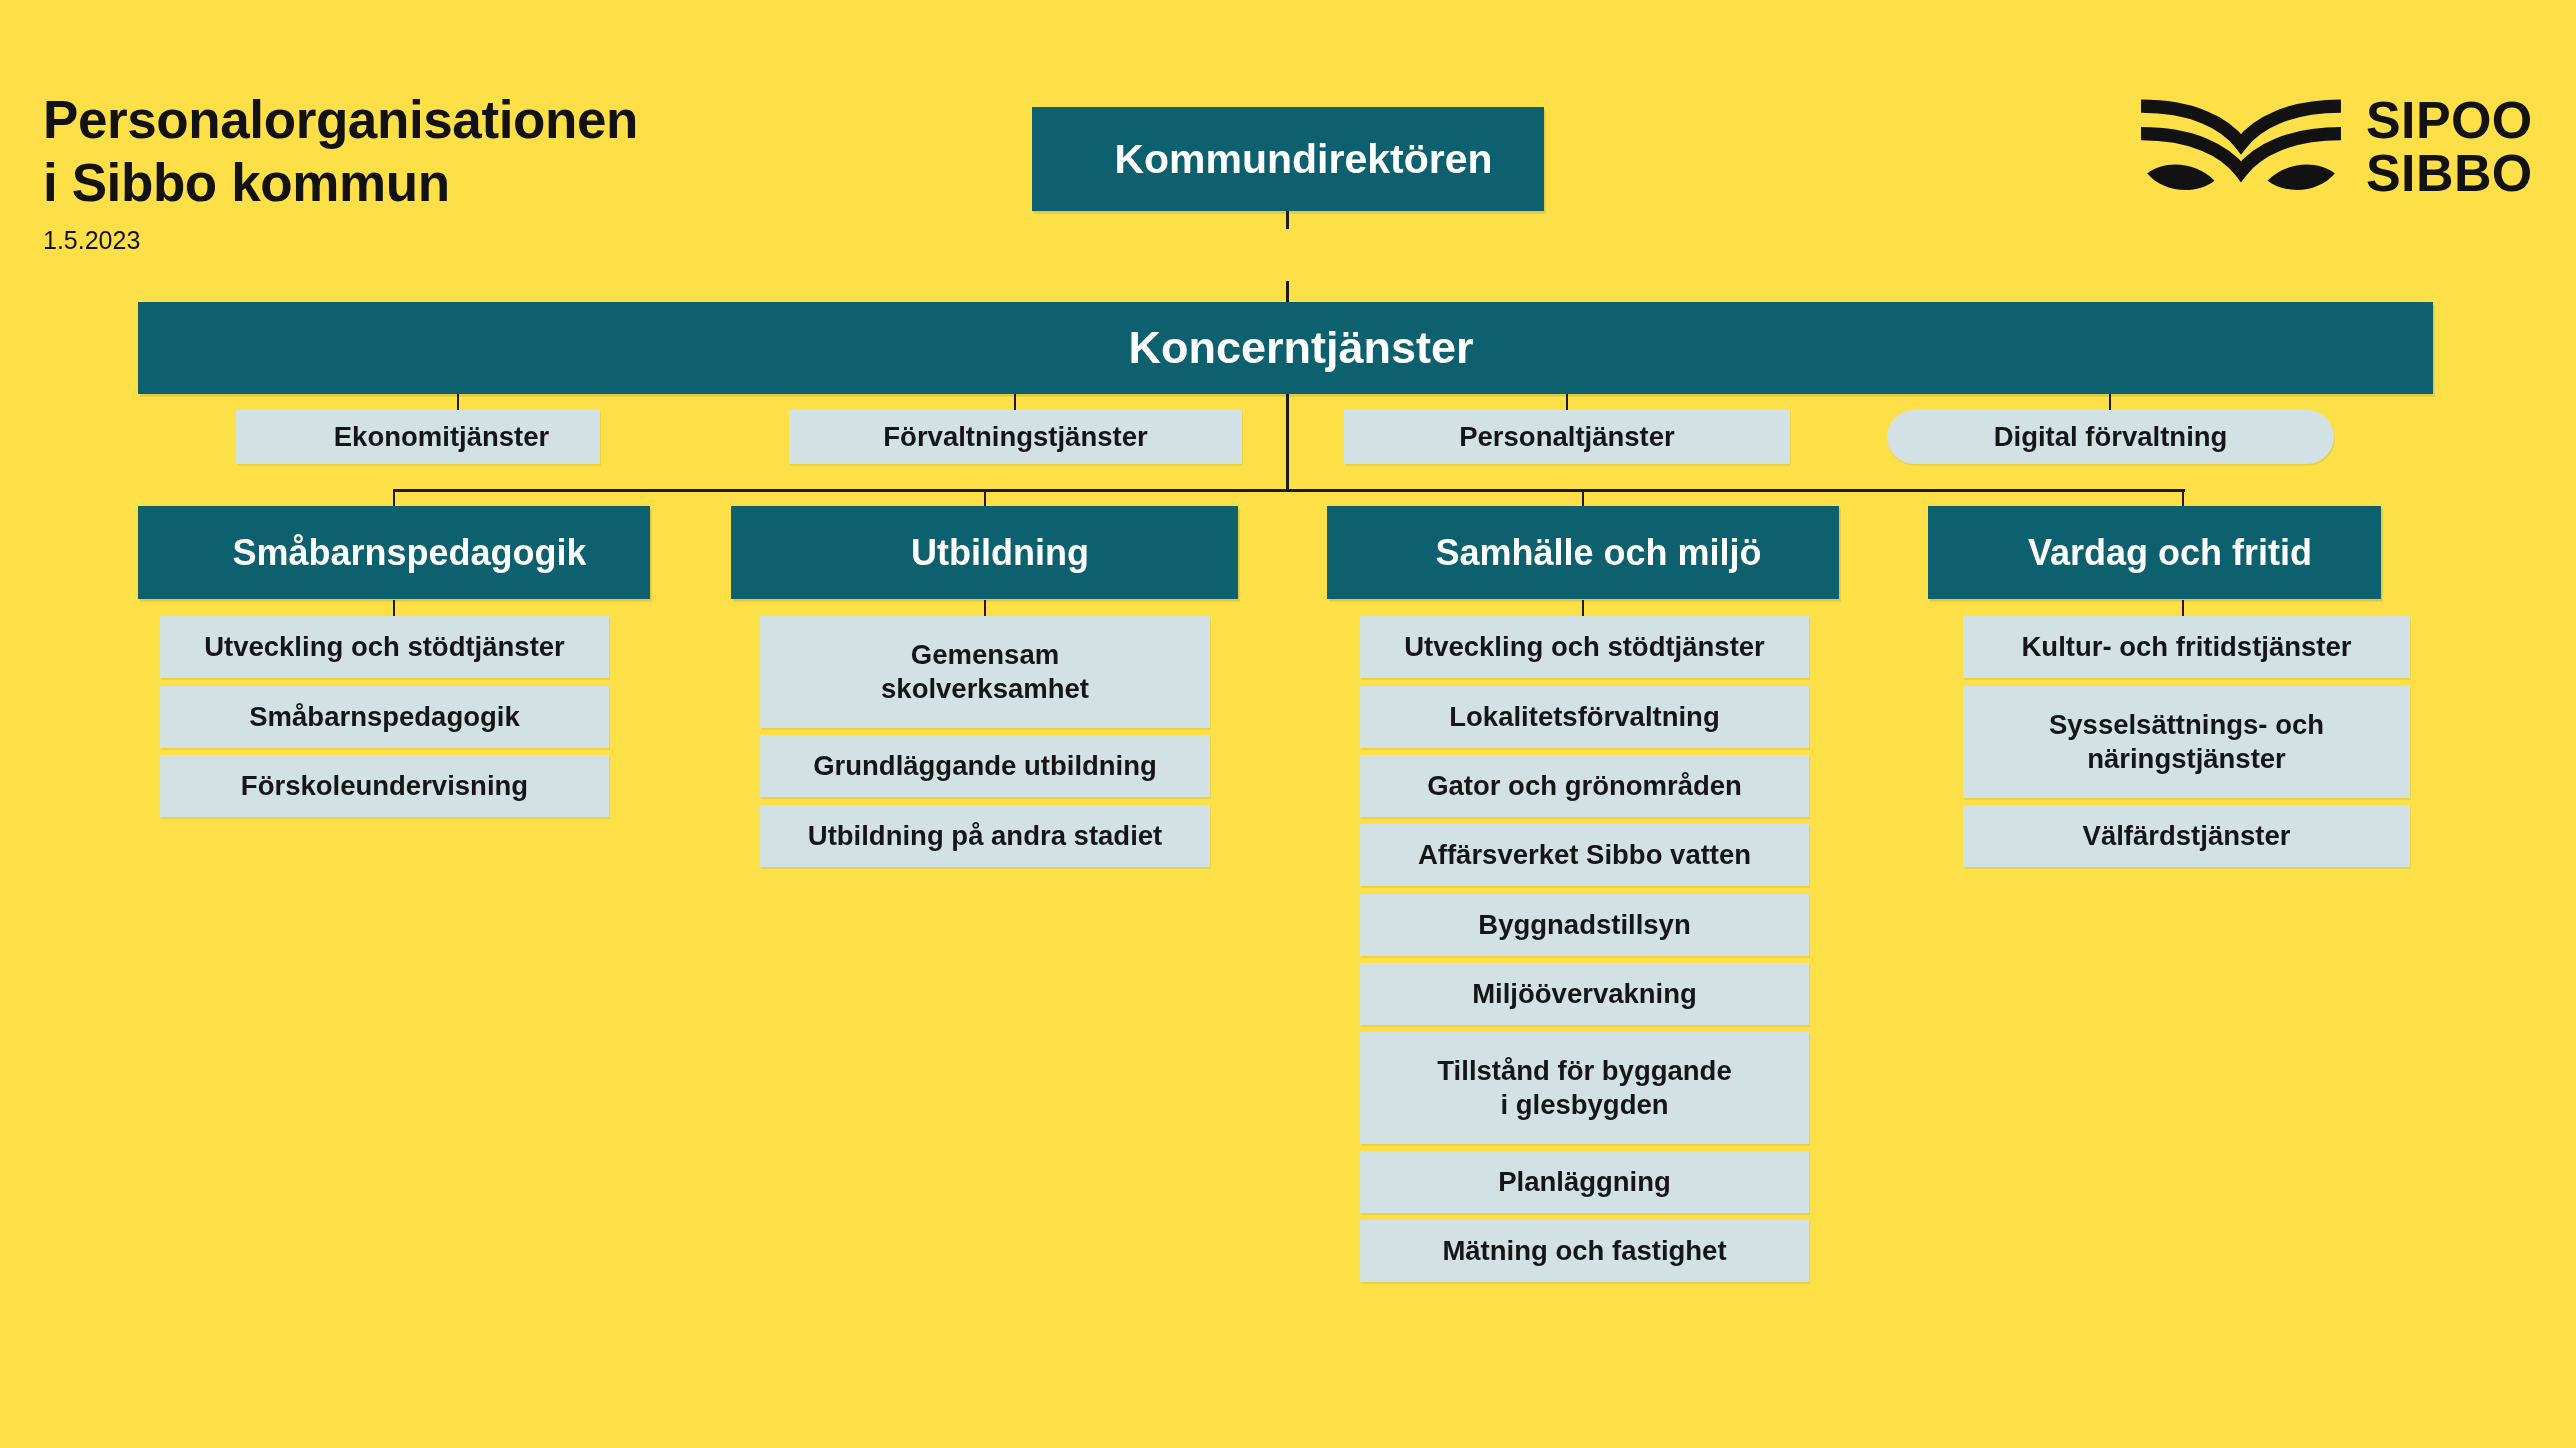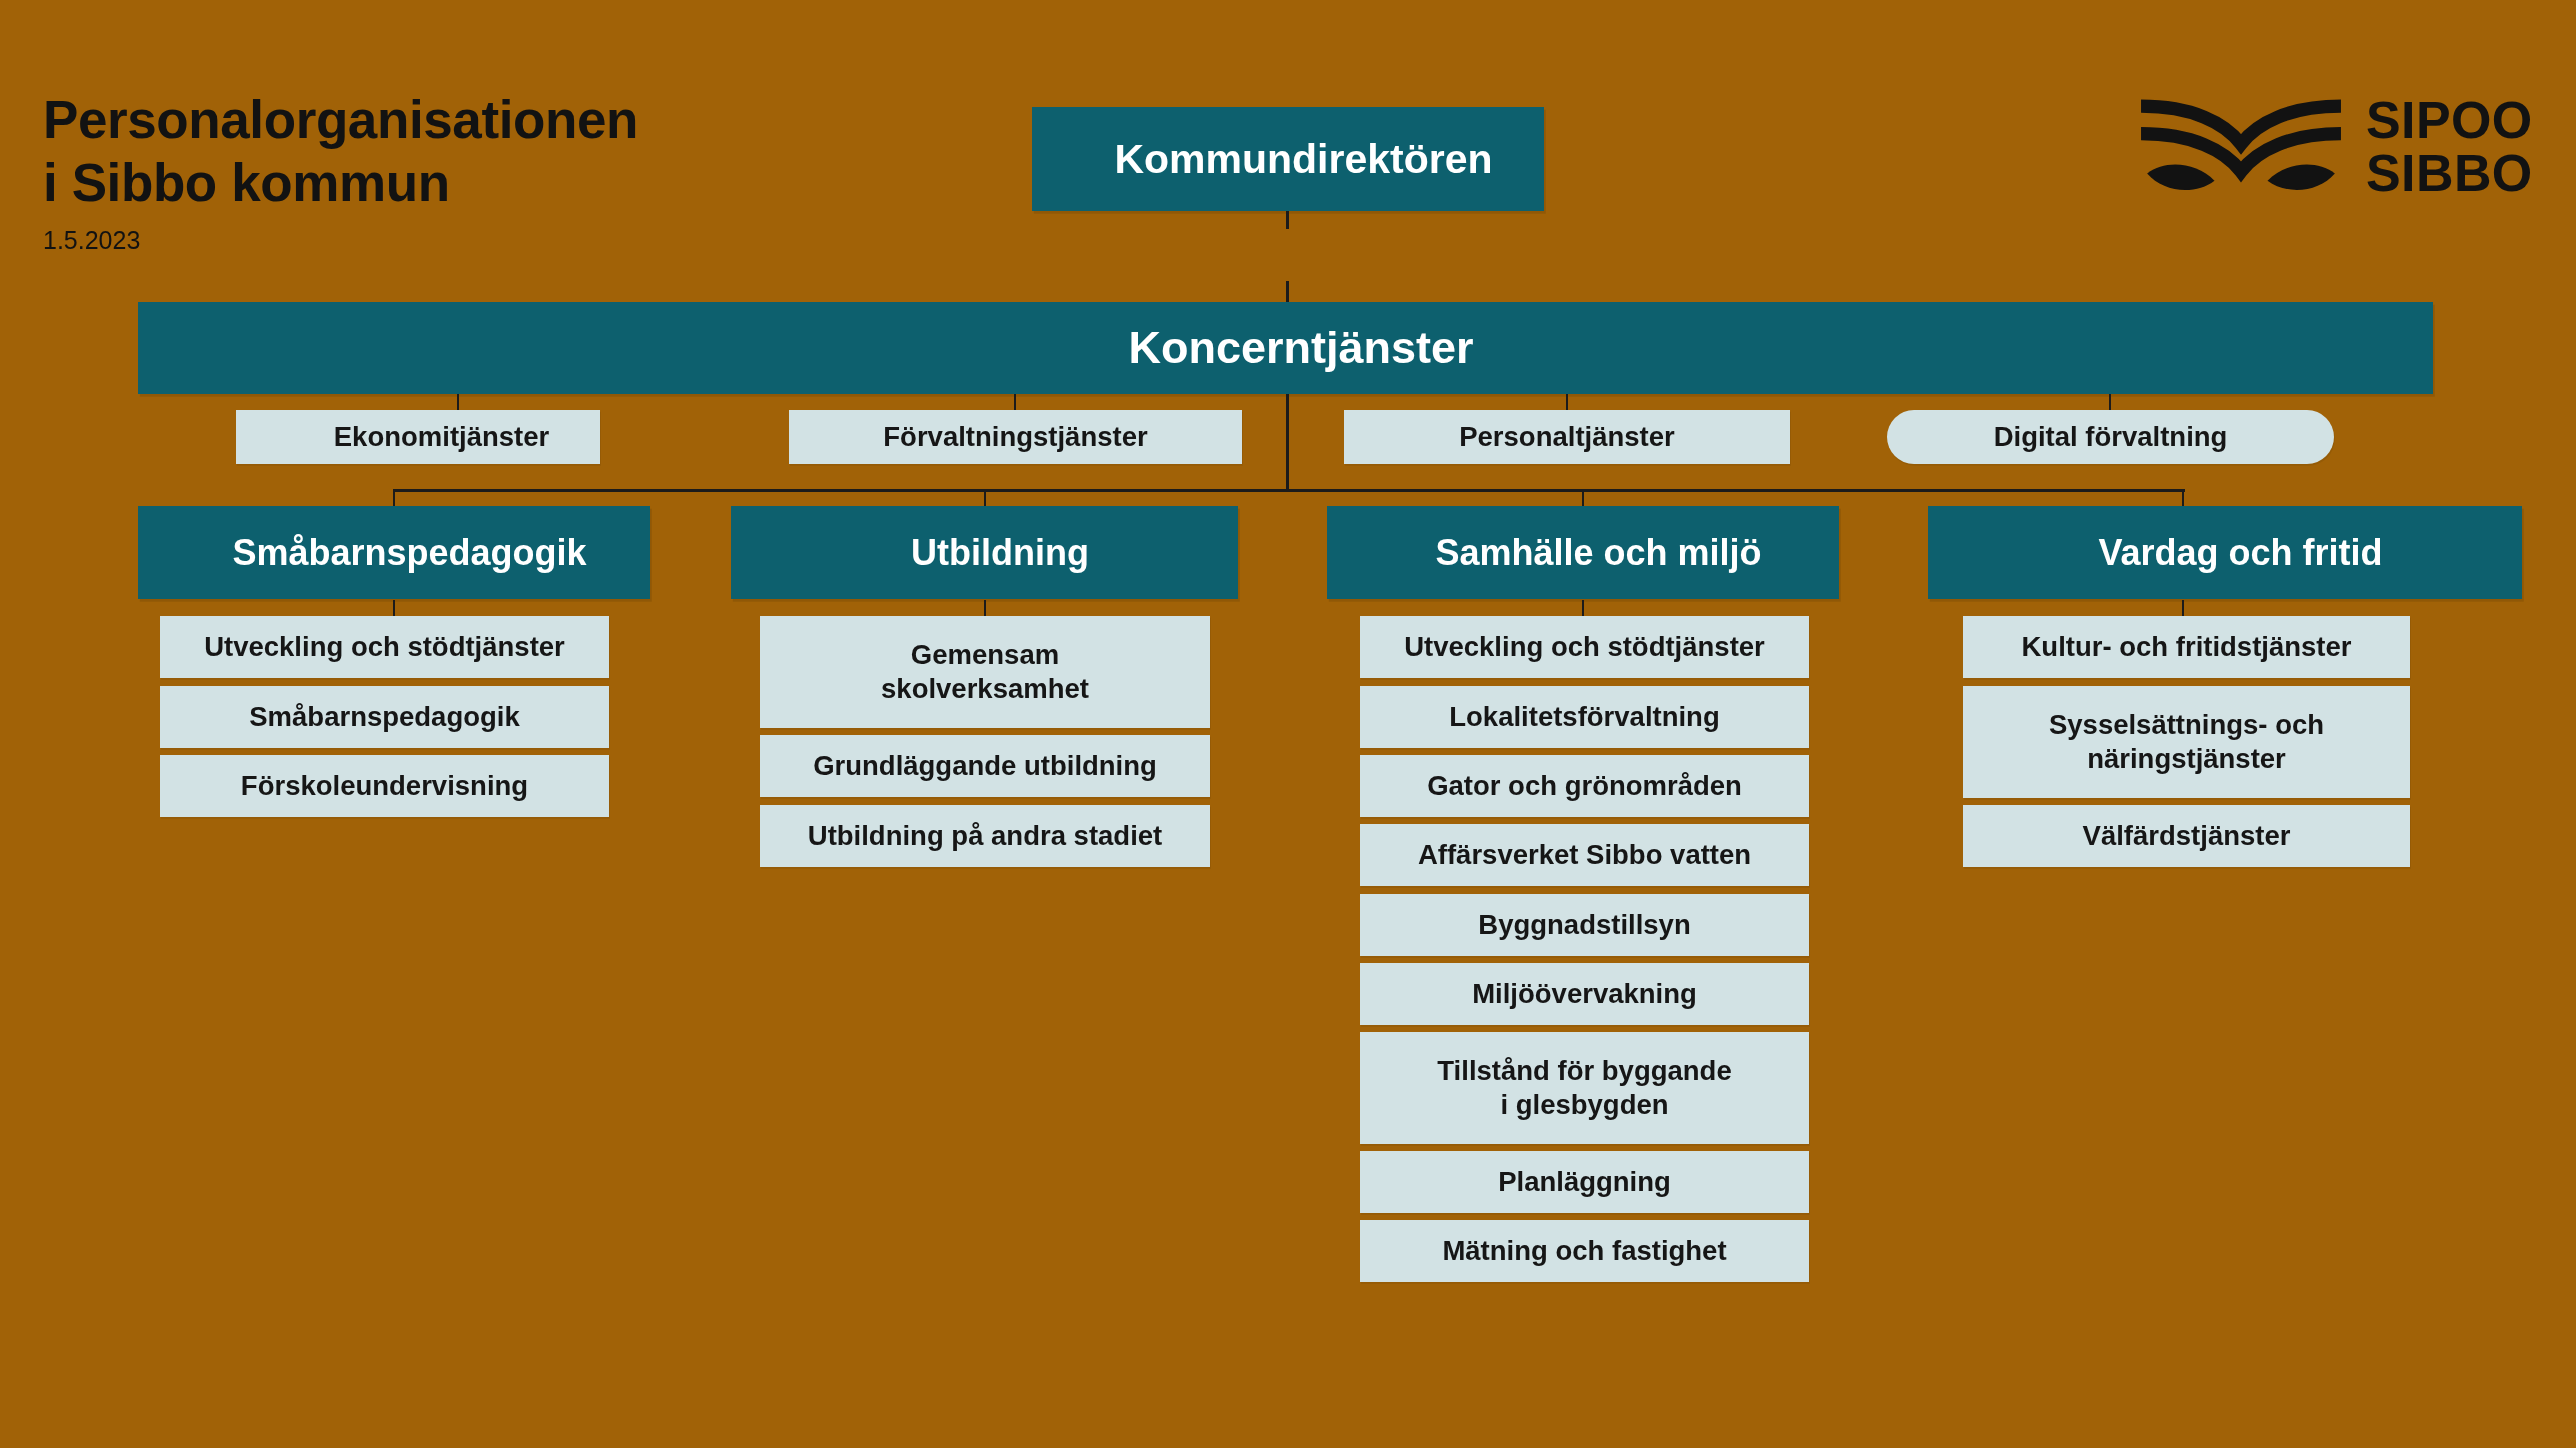--- a/index.html
+++ b/index.html
@@ -1,16 +1,16 @@
 <!DOCTYPE html>
 <html lang="sv" style="font-size:14px"><head>
 <meta charset="utf-8">
 <style>
   html,body{margin:0;padding:0;background:#ffffff;}
-  .canvas{position:relative;width:2576px;height:1449px;background:#a16207;
+  .canvas{position:relative;width:2576px;height:1449px;background:#fde047;
           font-family:"Liberation Sans",sans-serif;overflow:hidden;}
 
   
   .box{position:absolute;display:flex;align-items:center;justify-content:center;
        text-align:center;box-sizing:border-box;}
   .teal{background:#0d606e;color:#ffffff;font-weight:700;
         box-shadow:1.8px 2.7px 0 rgba(0,0,0,0.10);padding-left:31px;}
   .light{background:#d2e2e4;color:#161616;font-weight:700;
          box-shadow:0.9px 1.8px 0 rgba(0,0,0,0.07);}
   .pre{white-space:pre-line;}
@@ -103,20 +103,20 @@
     <div class="box light unit pre" style="left: 1360px; top: 686px; width: 449px; height: 62px;">Lokalitetsförvaltning</div>
     <div class="box light unit pre" style="left: 1360px; top: 755px; width: 449px; height: 62px;">Gator och grönområden</div>
     <div class="box light unit pre" style="left: 1360px; top: 824px; width: 449px; height: 62px;">Affärsverket Sibbo vatten</div>
     <div class="box light unit pre" style="left: 1360px; top: 894px; width: 449px; height: 62px;">Byggnadstillsyn</div>
     <div class="box light unit pre" style="left: 1360px; top: 963px; width: 449px; height: 62px;">Miljöövervakning</div>
     <div class="box light unit pre" style="left: 1360px; top: 1032px; width: 449px; height: 112px;">Tillstånd för byggande
 i glesbygden</div>
     <div class="box light unit pre" style="left: 1360px; top: 1151px; width: 449px; height: 62px;">Planläggning</div>
     <div class="box light unit pre" style="left: 1360px; top: 1220px; width: 449px; height: 62px;">Mätning och fastighet</div>
     <div class="line" style="left: 2182px; top: 489px; width: 1.8px; height: 18px;"></div>
-    <div class="box teal div-header" style="left: 1928px; width: 594px;">Vardag och fritid</div>
+    <div class="box teal div-header" style="left: 1928px; width: 453px;">Vardag och fritid</div>
     <div class="line" style="left: 2182px; top: 600px; width: 1.8px; height: 17px;"></div>
     <div class="box light unit pre" style="left: 1963px; top: 616px; width: 447px; height: 62px;">Kultur- och fritidstjänster</div>
     <div class="box light unit pre" style="left: 1963px; top: 686px; width: 447px; height: 112px;">Sysselsättnings- och
 näringstjänster</div>
     <div class="box light unit pre" style="left: 1963px; top: 805px; width: 447px; height: 62px;">Välfärdstjänster</div>
   </div>
 
 
 </body></html>

